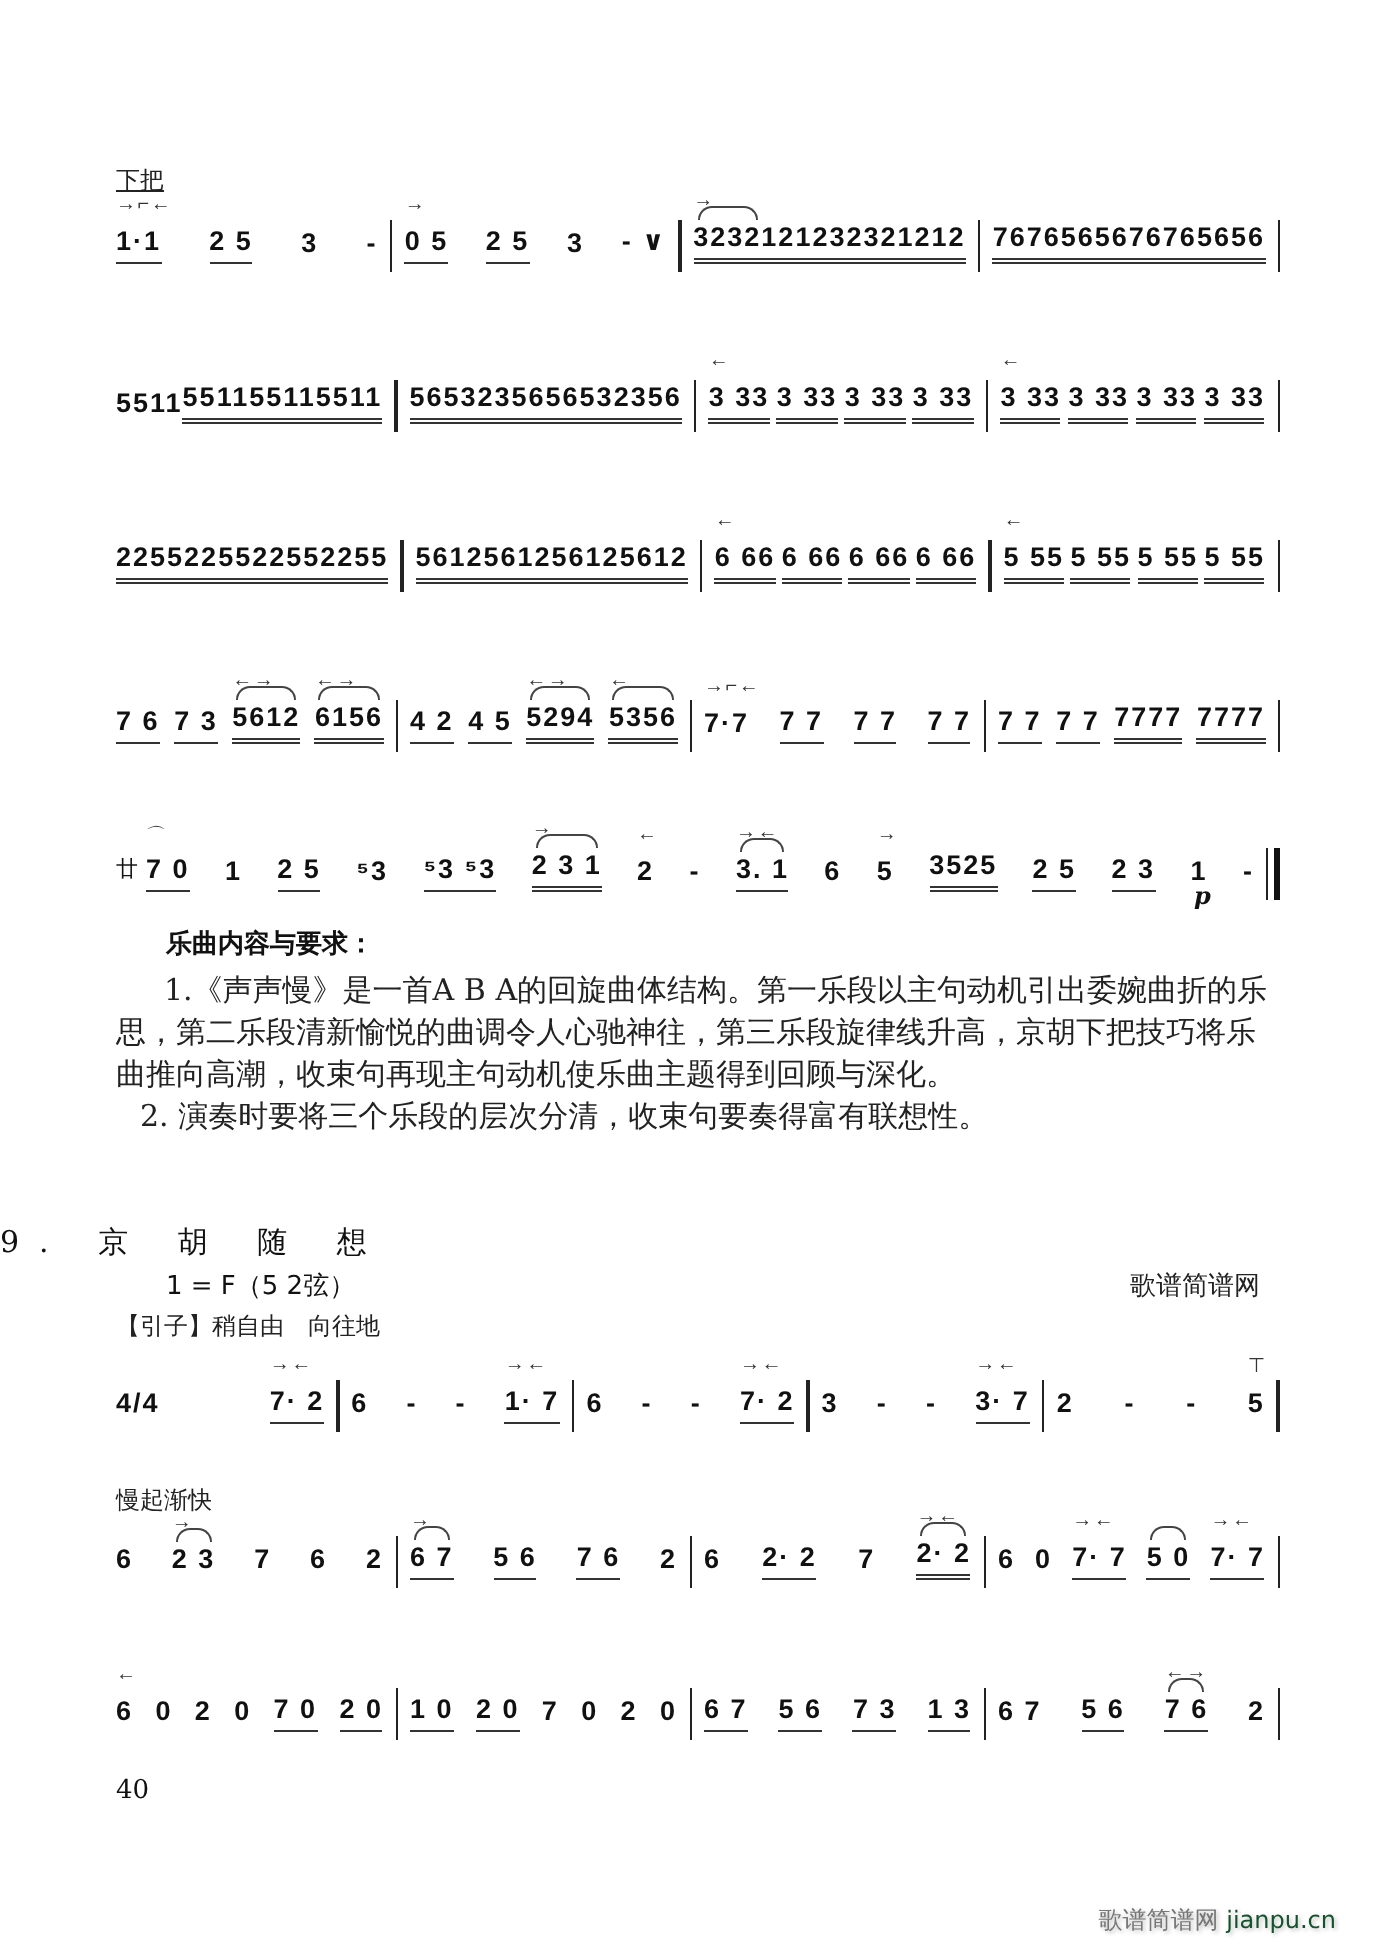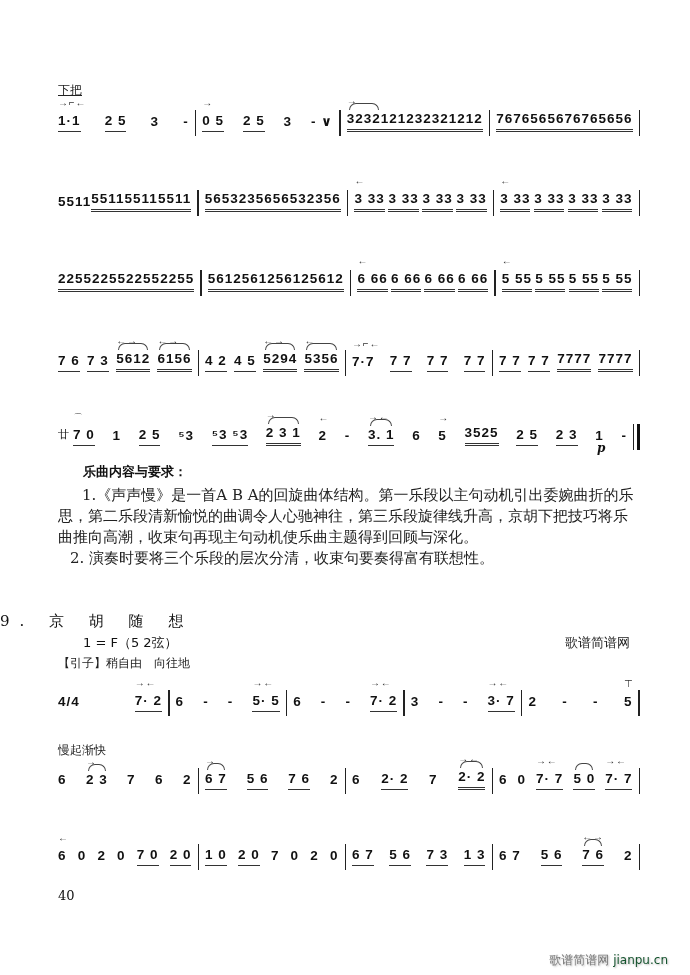--- a/index.html
+++ b/index.html
@@ -206,21 +206,21 @@
       <div class="row" style="top: 688px;">
         <div class="measure first">
           <span class="grp"><span>4/4</span></span>
           <span class="grp u1"><span>7· 2</span><span class="arrow">→ ←</span></span>
         </div>
         <div class="bar"></div>
         <div class="measure">
           <span class="grp"><span>6</span></span>
           <span class="grp"><span>-</span></span>
           <span class="grp"><span>-</span></span>
-          <span class="grp u1"><span>5· 5</span><span class="arrow">→ ←</span></span>
+          <span class="grp u1"><span>1· 7</span><span class="arrow">→ ←</span></span>
         </div>
         <div class="bar"></div>
         <div class="measure">
           <span class="grp"><span>6</span></span>
           <span class="grp"><span>-</span></span>
           <span class="grp"><span>-</span></span>
           <span class="grp u1"><span>7· 2</span><span class="arrow">→ ←</span></span>
         </div>
         <div class="bar"></div>
         <div class="measure">

